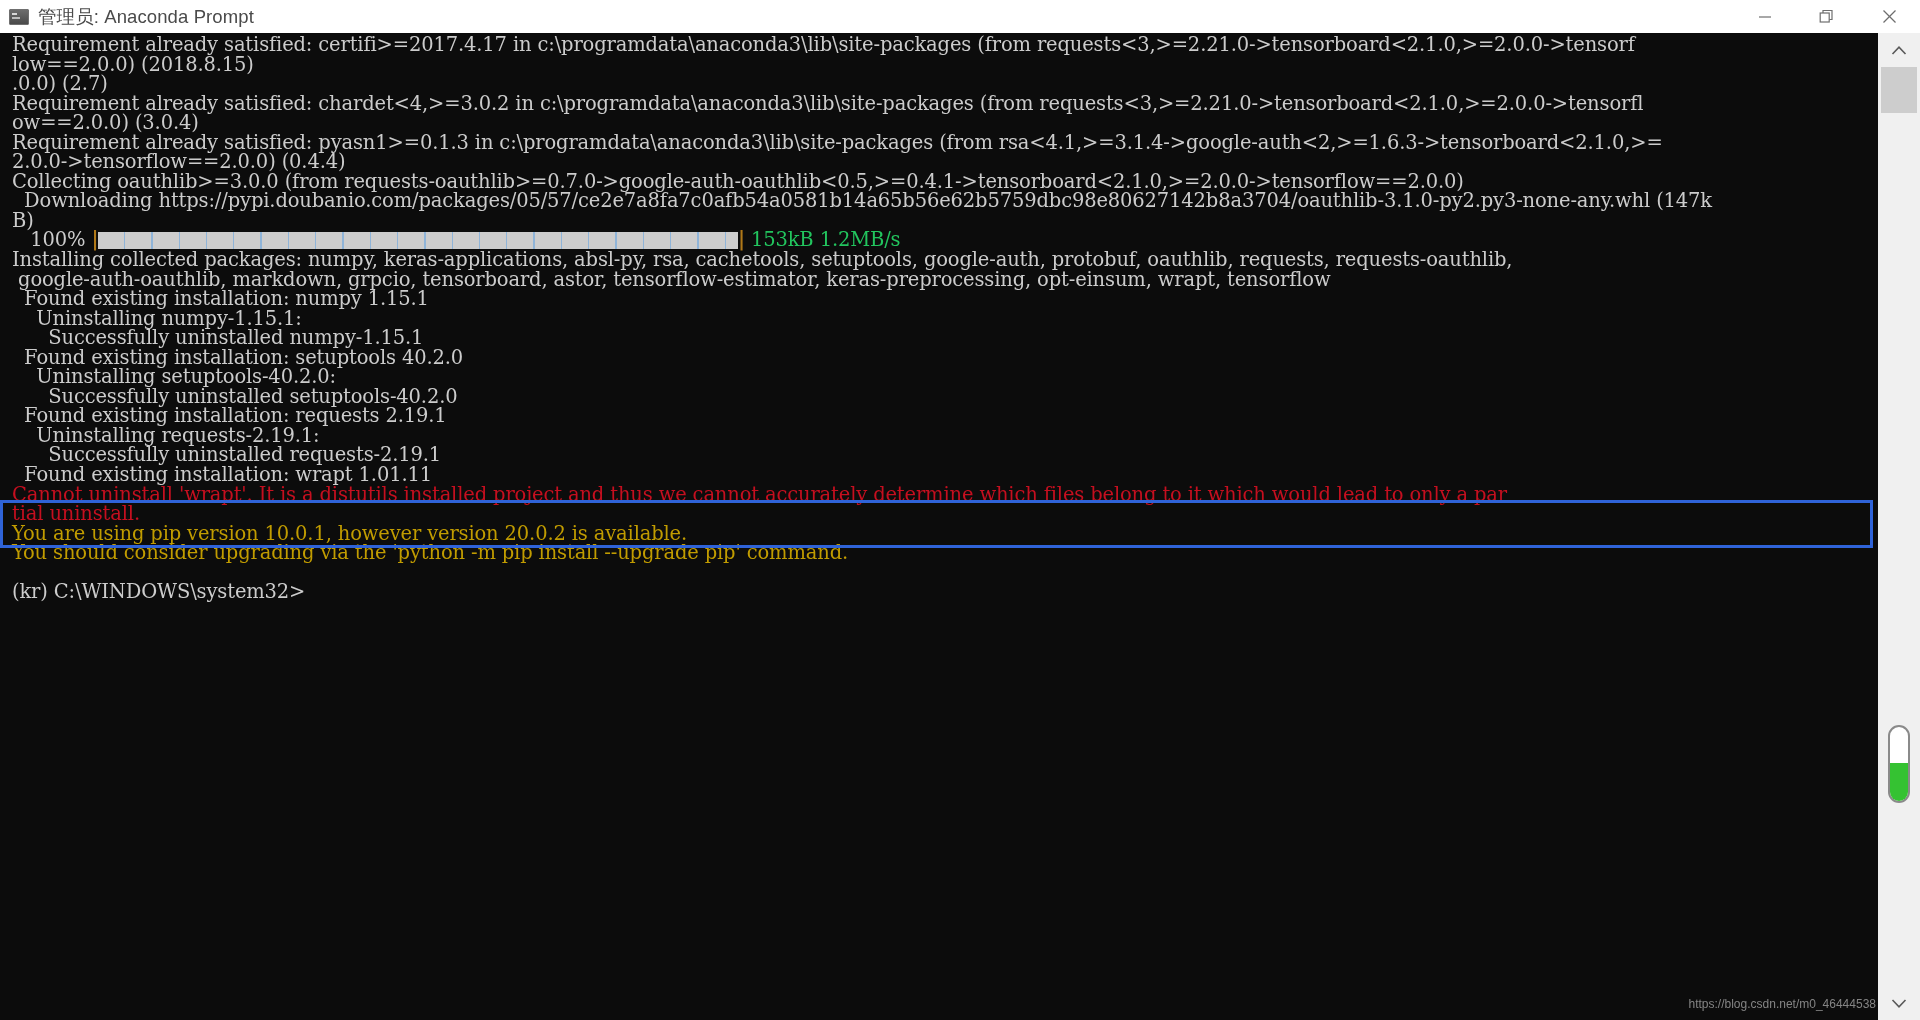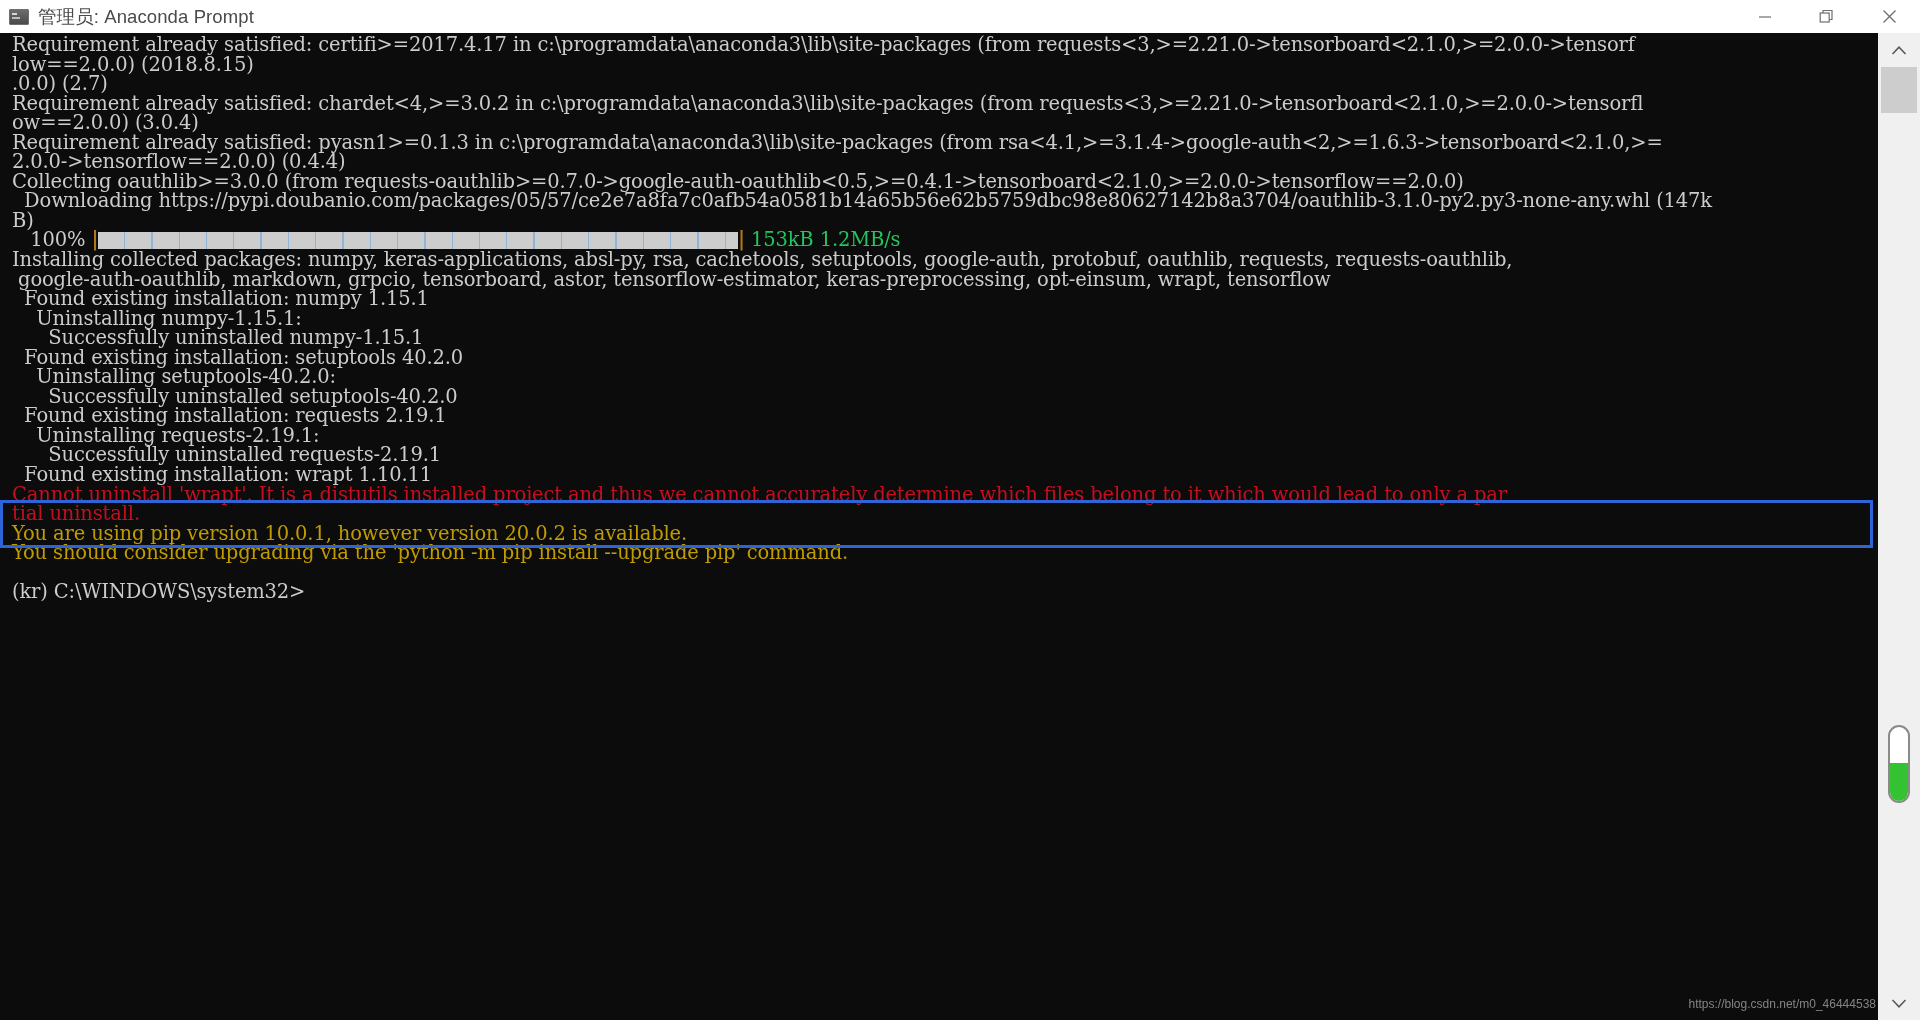--- a/index.html
+++ b/index.html
@@ -265,21 +265,21 @@
         <div class="line c-white"> google-auth-oauthlib, markdown, grpcio, tensorboard, astor, tensorflow-estimator, keras-preprocessing, opt-einsum, wrapt, tensorflow</div>
         <div class="line c-white">  Found existing installation: numpy 1.15.1</div>
         <div class="line c-white">    Uninstalling numpy-1.15.1:</div>
         <div class="line c-white">      Successfully uninstalled numpy-1.15.1</div>
         <div class="line c-white">  Found existing installation: setuptools 40.2.0</div>
         <div class="line c-white">    Uninstalling setuptools-40.2.0:</div>
         <div class="line c-white">      Successfully uninstalled setuptools-40.2.0</div>
         <div class="line c-white">  Found existing installation: requests 2.19.1</div>
         <div class="line c-white">    Uninstalling requests-2.19.1:</div>
         <div class="line c-white">      Successfully uninstalled requests-2.19.1</div>
-        <div class="line c-white">  Found existing installation: wrapt 1.10.11</div>
+        <div class="line c-white">  Found existing installation: wrapt 1.01.11</div>
         <div class="line c-red">Cannot uninstall 'wrapt'. It is a distutils installed project and thus we cannot accurately determine which files belong to it which would lead to only a par</div>
         <div class="line c-red">tial uninstall.</div>
         <div class="line c-yellow">You are using pip version 10.0.1, however version 20.0.2 is available.</div>
         <div class="line c-yellow">You should consider upgrading via the 'python -m pip install --upgrade pip' command.</div>
         <div class="line c-white">&nbsp;</div>
         <div class="line c-white">(kr) C:\WINDOWS\system32&gt;</div>
       </div>
   </div>
 
   <div class="annot-box" id="annot-box" style="left: 0px; top: 500.125px; width: 1873px; height: 48.0938px; border-color: rgb(47, 99, 216);"></div>

